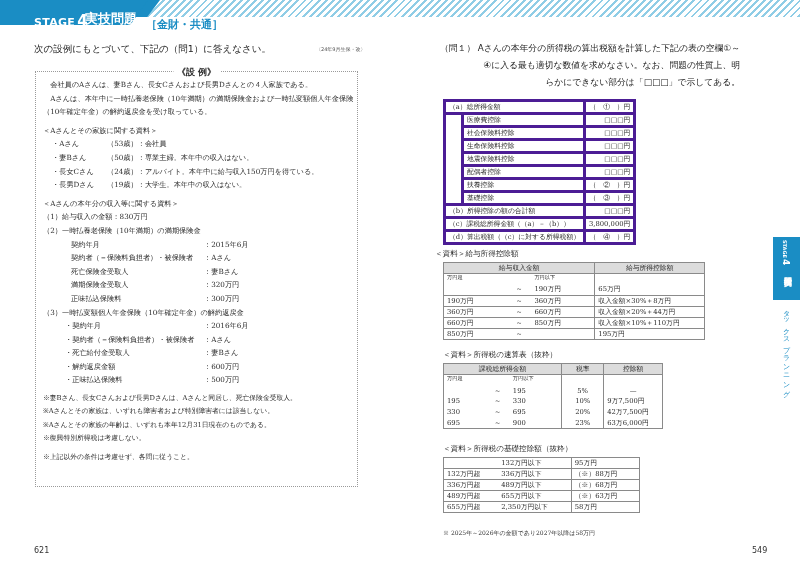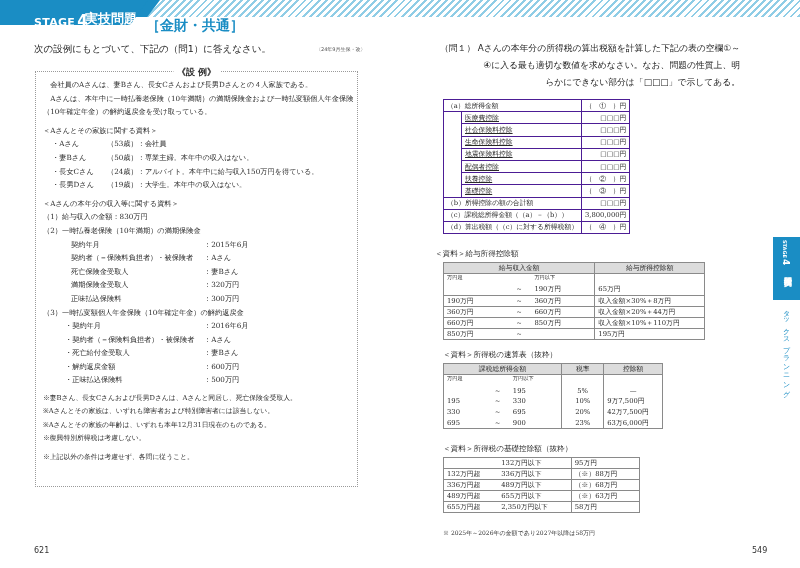--- a/index.html
+++ b/index.html
@@ -16,21 +16,21 @@
     background: #1a8dc4;
     clip-path: polygon(0 0, 100% 0, 88% 100%, 0 100%);
   }
   .header-band-top { position: absolute; left: 0; top: 0; width: 160px; height: 17px; background:#1a8dc4; clip-path: polygon(0 0, 100% 0, 92% 100%, 0 100%); }
   .stage-label {
     position: absolute; left: 34px; top: 12px; color: #fff;
     font-family: "DejaVu Sans", sans-serif; font-weight: bold; font-size: 11px; letter-spacing: 0.3px; text-decoration: underline;
   }
   .stage-label .num { font-size: 15px; margin-left: 2px; }
   .stage-title { position: absolute; left: 85px; top: 10px; color:#fff; font-family: "DejaVu Sans", sans-serif; font-weight: bold; font-size: 13px; }
-  .category-tag { position: absolute; left: 146px; top: 17px; color: #1a8dc4; font-family: "DejaVu Sans", sans-serif; font-size: 14px; font-weight: bold; }
+  .category-tag { position: absolute; left: 146px; top: 17px; color: #1a8dc4; font-family: "DejaVu Sans", sans-serif; font-size: 11px; font-weight: bold; }
 
   
   .instruction { position: absolute; left: 34px; top: 43px; font-family: "DejaVu Sans", sans-serif; font-size: 9.5px; color:#222; }
   .source-ref { position: absolute; left: 316px; top: 46px; font-size: 5px; color:#555; font-family: "DejaVu Sans", sans-serif; }
   .case-box {
     position: absolute; left: 35px; top: 71px; width: 323px; height: 416px;
     border: 1px dotted #9a9a9a;
   }
   .case-title {
     position: absolute; left: 50%; top: -6px; transform: translateX(-50%);
@@ -48,23 +48,23 @@
 
   .page-num { position: absolute; top: 546px; font-size: 8px; font-family: "DejaVu Sans", sans-serif; color:#333; }
 
   
   .question { position: absolute; left: 440px; top: 40px; width: 300px; font-family: "DejaVu Sans", sans-serif; font-size: 8.8px; line-height: 17px; color:#222;text-align:right; }
   .question .qlabel { position: absolute; left: 0; top: 0; }
   .question .qtext { padding-left: 37px; }
 
   table { border-collapse: collapse; }
   .calc-table { position: absolute; left: 443px; top: 99px; width: 183px; font-size: 6.8px; }
-  .calc-table td { border: 1px solid #4c1d95; height: 12.2px; padding: 0 3px; white-space: nowrap; }
+  .calc-table td { border: 3px solid #4c1d95; height: 12.2px; padding: 0 3px; white-space: nowrap; }
   .calc-table td.amt { text-align: right; width: 0; }
-  .calc-table td.sub { padding-left: 3px; text-decoration: underline; }
+  .calc-table td.sub { padding-left: 3px; }
   .calc-table td.spacer { border-top: none; border-bottom: none; width: 18px; }
 
   .src-title { position: absolute; font-size: 7.6px; font-family:"DejaVu Serif", serif; color:#2a2a2a; }
   .ref-table { position: absolute; font-size: 6.8px; }
   .ref-table th { background: #dcdcdc; font-weight: normal; border: 1px solid #8a8a8a; height: 11px; }
   .ref-table td { border-left: 1px solid #8a8a8a; border-right: 1px solid #8a8a8a; height: 10.8px; padding: 0 3px; white-space: nowrap; }
   .ref-table tr.row td { border-top: 1px solid #8a8a8a; }
   .ref-table tr:last-child td { border-bottom: 1px solid #8a8a8a; }
   .ref-table td.nob { border-left: none; border-right: none; }
   .ref-table td.nobr { border-right: none; }

